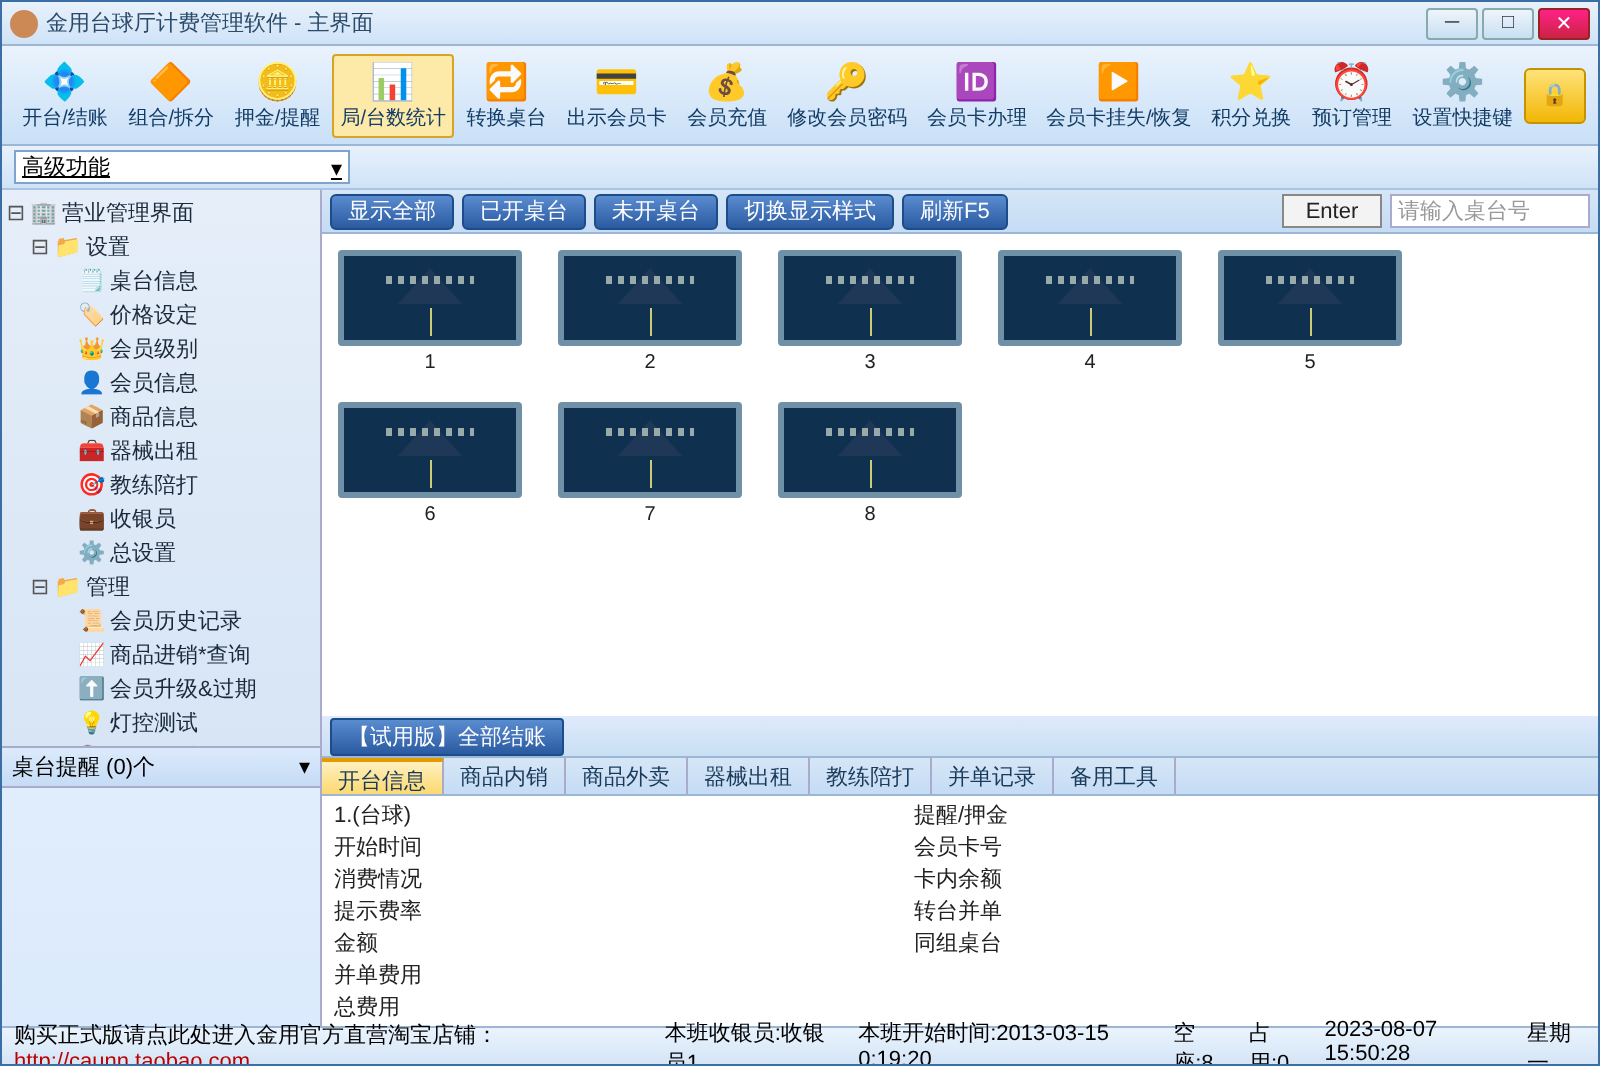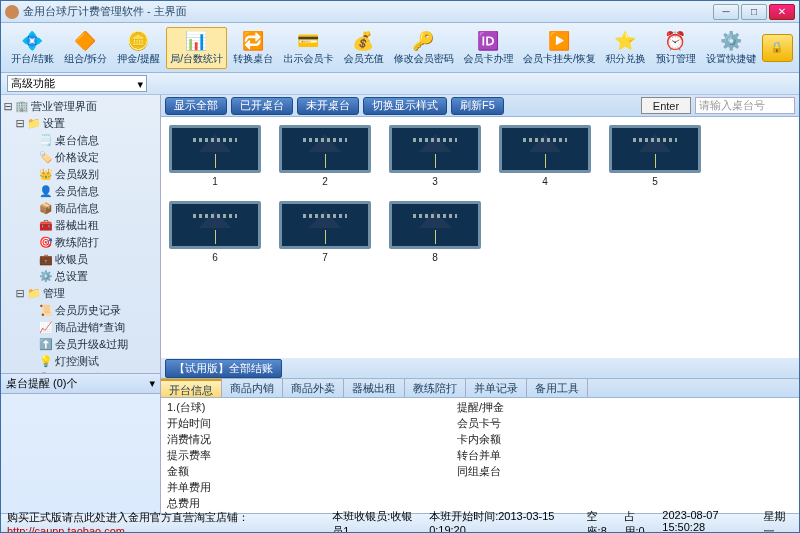--- a/index.html
+++ b/index.html
@@ -11,21 +11,21 @@
 .winbtn { width: 26px; height: 16px; border-radius: 2px; display: flex; align-items: center; justify-content: center; font-size: 10px; }
 .min,.max { background: linear-gradient(#eef4fb,#c9dff3); border: 1px solid #8aa; color: #334; }
 .close { background: linear-gradient(#f28,#c24); border: 1px solid #922; color: #fff; }
 .toolbar { height: 50px; background: linear-gradient(#eaf3fd,#c9e0f7); border-bottom: 1px solid #9cb7d6; display: flex; align-items: center; padding: 2px 6px; gap: 2px; }
 .tbtn { display: flex; flex-direction: column; align-items: center; padding: 2px 4px; cursor: pointer; border: 1px solid transparent; border-radius: 2px; min-width: 48px; }
 .tbtn.sel { background: #fde9a8; border-color: #d8a327; }
 .tbtn .ico { width: 24px; height: 22px; display: flex; align-items: center; justify-content: center; font-size: 18px; }
 .tbtn .lbl { color: #123b66; font-size: 10px; white-space: nowrap; }
 .lock { margin-left: auto; width: 32px; height: 28px; background: linear-gradient(#ffe27a,#f2b705); border: 1px solid #c79200; border-radius: 3px; display:flex; align-items:center; justify-content:center; }
 .advbar { height: 22px; background: linear-gradient(#e8f1fb,#cfe3f7); border-bottom: 1px solid #aac4e2; display: flex; align-items: center; padding: 0 6px; }
-.advsel { width: 140px; height: 17px; border: 1px solid #7fa3cc; background: #fff; padding: 0 3px; display: flex; align-items: flex-end; justify-content: space-between; }
+.advsel { width: 168px; height: 17px; border: 1px solid #7fa3cc; background: #fff; padding: 0 3px; display: flex; align-items: flex-end; justify-content: space-between; text-decoration: underline; }
 .layout { display: flex; height: 418px; }
 .side { width: 160px; background: linear-gradient(#eef5fd,#dbeafc); border-right: 1px solid #aac; display: flex; flex-direction: column; }
 .tree { flex: 1; overflow: auto; padding: 3px 2px; background: linear-gradient(#e5eef9,#d7e5f5); }
 .trow { display: flex; align-items: center; padding: 1px 0; gap: 2px; white-space: nowrap; }
 .exp { width: 10px; text-align: center; color: #555; cursor: pointer; }
 .tico { width: 14px; height: 14px; display:flex; align-items:center; justify-content:center; font-size:11px; }
 .tlbl { color: #1a2a3a; }
 .sidefoot { height: 140px; border-top: 1px solid #aac; }
 .sfhead { height: 20px; background: linear-gradient(#dceafc,#c5dcf5); display:flex; align-items:center; padding: 0 5px; border-bottom: 1px solid #aac; text-align: center; }
 .main { flex: 1; display: flex; flex-direction: column; }

